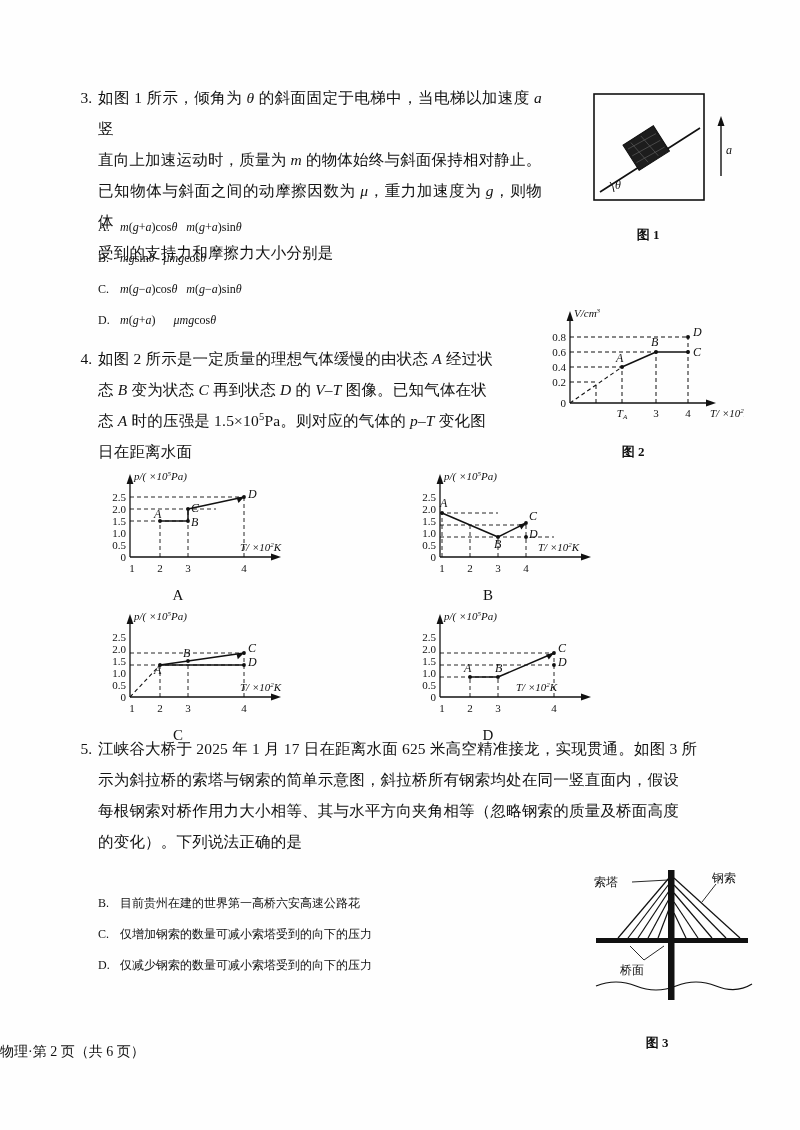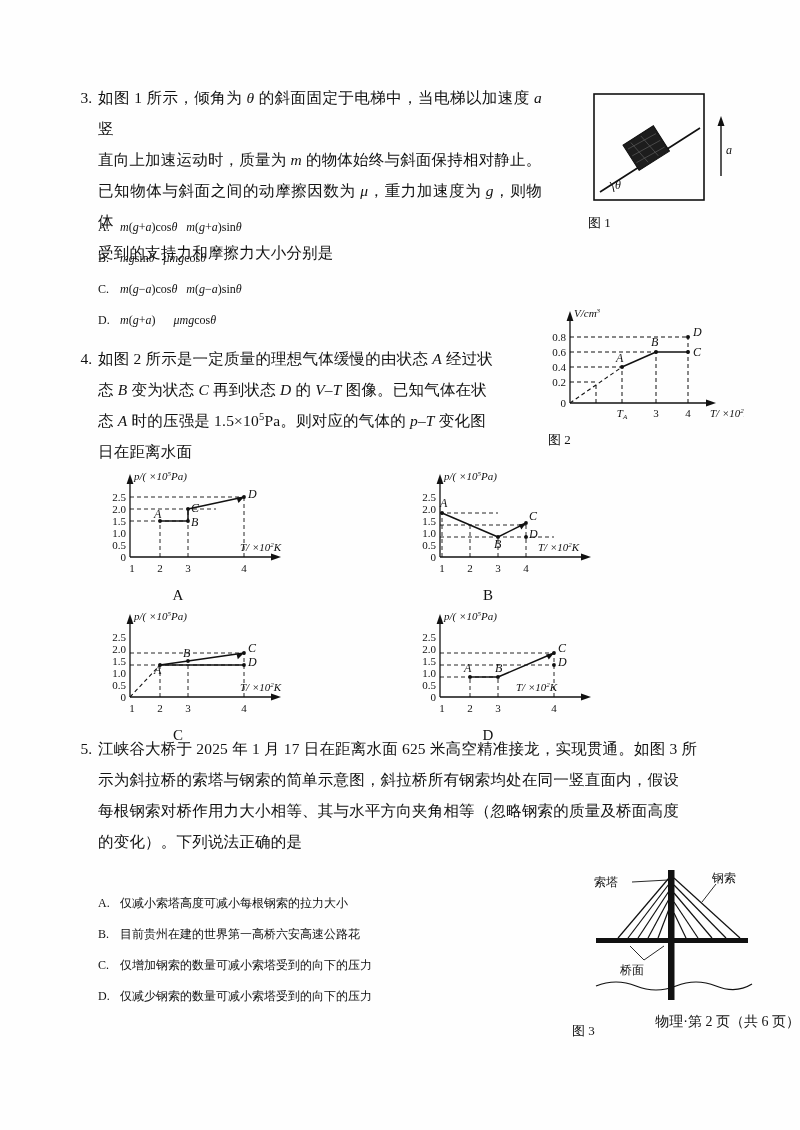--- a/index.html
+++ b/index.html
@@ -47,42 +47,42 @@
     white-space: nowrap;
   }
   .opt .ltr { display: inline-block; width: 22px; }
   .mi { font-style: italic; font-family: "Liberation Serif", serif; }
   .mup { font-style: normal; }
   sup { font-size: 0.68em; vertical-align: super; line-height: 0; }
 
   
   .fig { position: absolute; }
   .fig-cap {
-    text-align: left;
+    text-align: center;
     font-size: 13px;
-    font-weight: normal;
-    margin-top: 2px;
+    font-weight: bold;
+    margin-top: 14px;
   }
 
   
   .graph-wrap { position: absolute; }
   .graph-label {
     text-align: center;
     font-size: 15px;
     font-family: "Liberation Serif", serif;
     margin-top: 1px;
   }
 
   
   .footer {
     position: absolute;
     left: 0;
     right: 0;
-    top: 1013px;
-    text-align: right;
+    top: 1043px;
+    text-align: left;
     font-size: 14px;
     font-family: "Liberation Serif", serif;
   }
 
   svg text {
     font-family: "Liberation Serif", "DejaVu Serif", serif;
     fill: #111;
   }
   .axis-num { font-size: 11px; }
   .axis-lab { font-size: 11px; font-style: italic; }
@@ -411,23 +411,20 @@
     <div class="q-body">
       <p>江峡谷大桥于 2025 年 1 月 17 日在距离水面 625 米高空精准接龙，实现贯通。如图 3 所</p>
       <p>示为斜拉桥的索塔与钢索的简单示意图，斜拉桥所有钢索均处在同一竖直面内，假设</p>
       <p>每根钢索对桥作用力大小相等、其与水平方向夹角相等（忽略钢索的质量及桥面高度</p>
       <p>的变化）。下列说法正确的是</p>
     </div>
   </div>
 
   <div class="opts" style="position:absolute; left:62px; top:888px; width:460px;">
     <div class="opt">
-      <span class="ltr">A.</span><span>仅减小索塔高度可减小每根钢索的拉力大小</span>
-    </div>
-    <div class="opt">
       <span class="ltr">B.</span><span>目前贵州在建的世界第一高桥六安高速公路花</span>
     </div>
     <div class="opt">
       <span class="ltr">C.</span><span>仅增加钢索的数量可减小索塔受到的向下的压力</span>
     </div>
     <div class="opt">
       <span class="ltr">D.</span><span>仅减少钢索的数量可减小索塔受到的向下的压力</span>
     </div>
   </div>
 

